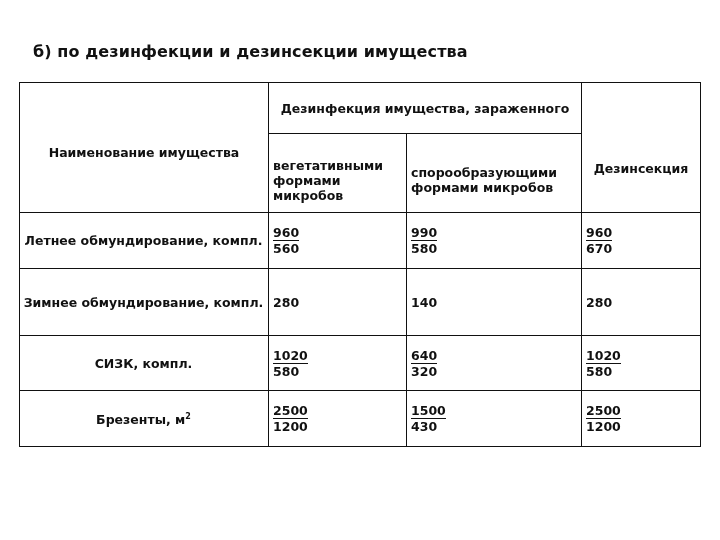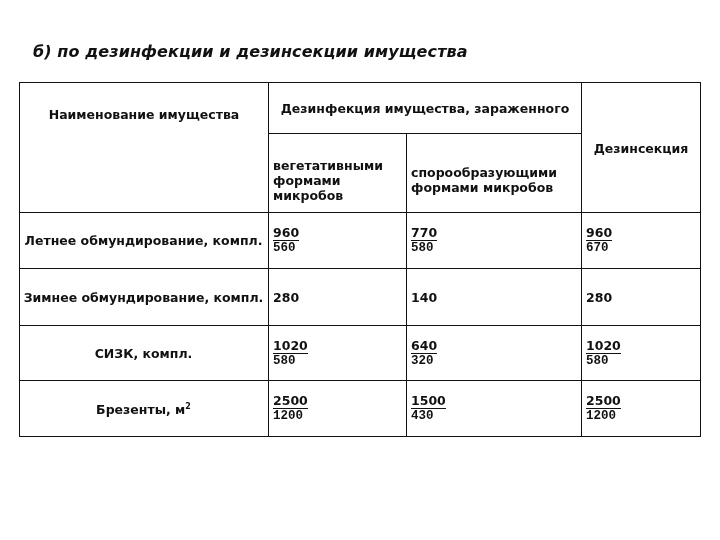--- a/index.html
+++ b/index.html
@@ -1,68 +1,68 @@
 <!DOCTYPE html>
 <html><head>
 <meta charset="utf-8">
 <style>
   html, body { margin: 0; padding: 0; background: #ffffff; }
   body { width: 720px; height: 540px; position: relative; overflow: hidden;
          font-family: "DejaVu Sans", sans-serif; color: #111; }
-  .title { position: absolute; left: 33px; top: 42px; font-size: 16px; font-weight: bold; letter-spacing: 0.1px; font-style: italic; }
+  .title { position: absolute; left: 33px; top: 42px; font-size: 16px; font-weight: bold; letter-spacing: 0.1px; }
   table.t { position: absolute; left: 19px; top: 82px; width: 681px; height: 353px;
             border-collapse: collapse; table-layout: fixed; font-size: 12.5px; }
   table.t td { border: 1.5px solid #111; padding: 0 4px; vertical-align: middle; line-height: 15px; }
   .hdr { font-weight: bold; text-align: center; }
   .sub { text-align: left; font-weight: bold; }
   .name { text-align: center; font-weight: bold; padding-left: 3px !important; }
   .num { text-align: left; font-weight: bold; }
   .frac .top { display: inline-block; border-bottom: 1.2px solid #111; line-height: 14px; }
-  .frac .bot { display: block; line-height: 15px; font-family: Liberation Mono, monospace; }
+  .frac .bot { display: block; line-height: 15px; }
   sup { font-size: 8px; }
 </style>
 </head>
 <body>
 
 <div class="title">б) по дезинфекции и дезинсекции имущества</div>
 
 <table class="t">
   <colgroup>
     <col style="width:249px">
       <col style="width:138px">
       <col style="width:175px">
       <col style="width:119px">
   </colgroup>
   <tbody>
       <tr style="height:51px">
-    <td rowspan="2" class="hdr" style="vertical-align:top;padding-top:24px">
+    <td rowspan="2" class="hdr" style="vertical-align:top;padding-top:62px">
       <span>Наименование имущества</span>
     </td>
     <td colspan="2" class="hdr">Дезинфекция имущества, зараженного</td>
-    <td rowspan="2" class="hdr" style="vertical-align:top;padding-top:58px">
+    <td rowspan="2" class="hdr" style="vertical-align:top;padding-top:78px">
       <span>Дезинсекция</span>
     </td>
   </tr>
   <tr style="height:79px">
     <td class="sub" style="padding-top:14px">
       <span>вегетативными формами микробов</span>
     </td>
     <td class="sub" style="padding-top:14px">
       <span>спорообразующими формами микробов</span>
     </td>
   </tr>
 
   <tr style="height:56px">
     <td class="name">Летнее обмундирование, компл.</td>
     <td class="num frac"><span class="top">960</span><span class="bot">560</span></td>
-    <td class="num frac"><span class="top">770</span><span class="bot">580</span></td>
+    <td class="num frac"><span class="top">990</span><span class="bot">580</span></td>
     <td class="num frac"><span class="top">960</span><span class="bot">670</span></td>
   </tr>
 
-  <tr style="height:57px">
+  <tr style="height:67px">
     <td class="name">Зимнее обмундирование, компл.</td>
     <td class="num">280</td>
     <td class="num">140</td>
     <td class="num">280</td>
   </tr>
 
   <tr style="height:55px">
     <td class="name">СИЗК, компл.</td>
     <td class="num frac"><span class="top">1020</span><span class="bot">580</span></td>
     <td class="num frac"><span class="top">640</span><span class="bot">320</span></td>

